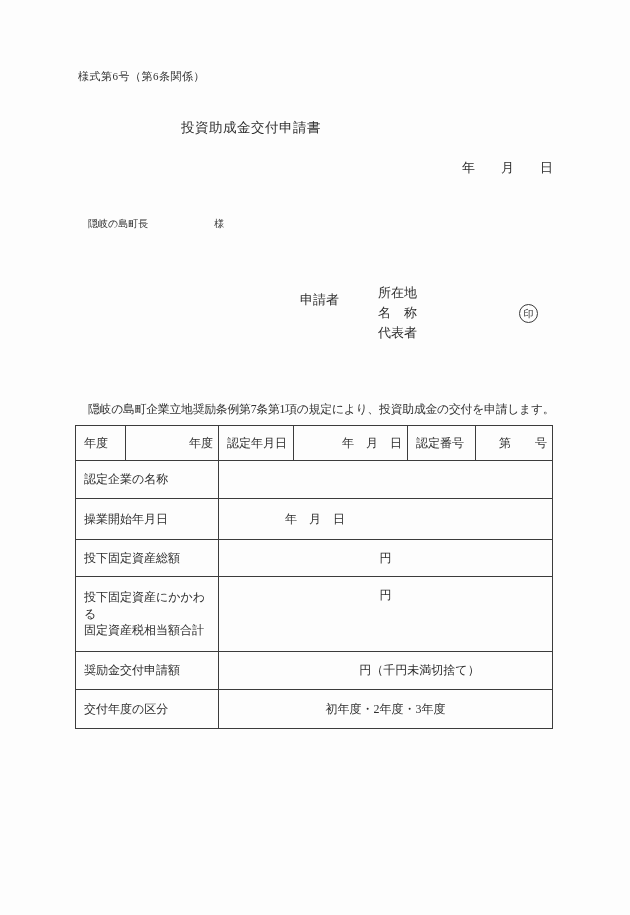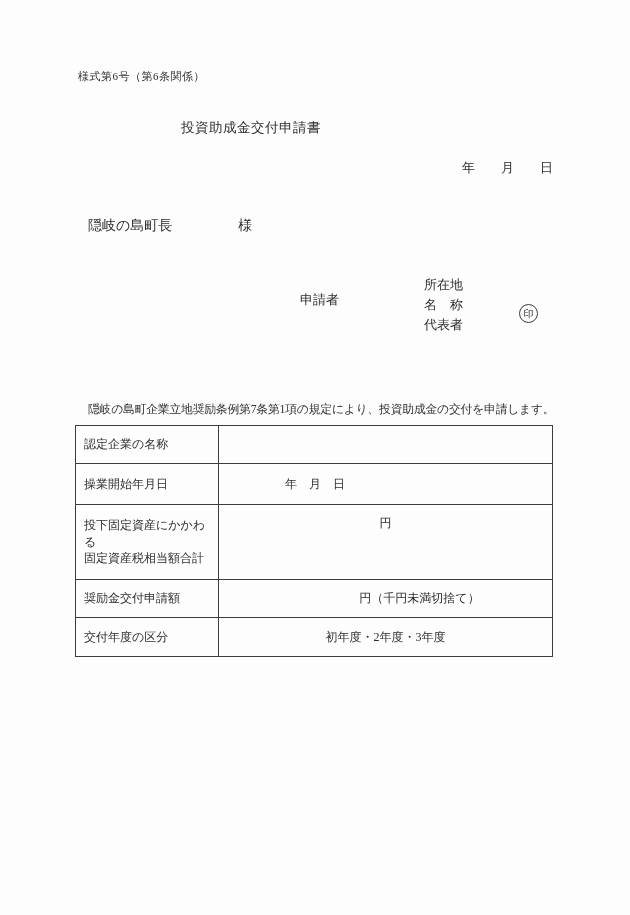--- a/index.html
+++ b/index.html
@@ -10,26 +10,26 @@
     background: #fdfdfd;
     font-family: "Liberation Serif", "DejaVu Serif", serif;
     color: #2e2e2e;
     overflow: hidden;
   }
   .abs { position: absolute; white-space: nowrap; }
 
   .form-note  { left:78px;  top:69px;  font-size:11px; letter-spacing:0.5px; }
   .doc-title  { left:0; top:119px; width:502px; text-align:center; font-size:13.5px; letter-spacing:0.5px; }
   .date-line  { left:462px; top:159px; font-size:13px; }
-  .addressee  { left:88px;  top:217px; font-size:14px; }
+  .addressee  { left:88px;  top:217px; font-size:10px; }
   .addressee .honorific { margin-left:66px; }
 
   .applicant  { left:300px; top:271px; width:260px; height:64px; font-size:13px; }
   .applicant-label { position:absolute; left:0; top:20px; }
-  .applicant-fields { position:absolute; left:78px; top:4px;margin-left:46px; }
+  .applicant-fields { position:absolute; left:78px; top:12px; }
   .applicant-fields div { height:20px; line-height:20px; }
   .seal {
     position:absolute; left:219px; top:33px;
     width:17px; height:17px;
     border:1px solid #3a3a3a; border-radius:50%;
     display:flex; align-items:center; justify-content:center;
     font-size:10px; line-height:1;
   }
 
   .declaration { left:88px; top:402px; font-size:11.8px; letter-spacing:-0.2px; }
@@ -91,27 +91,39 @@
   <table class="form-table">
     <colgroup>
       <col style="width:50px">
         <col style="width:93px">
         <col style="width:75px">
       <col style="width:114px">
         <col style="width:68px">
         <col style="width:77px">
     </colgroup>
     <tbody>
+        <tr class="h-header">
+      <td class="lbl">年度</td>
+      <td class="v-right">年度</td>
+      <td class="lbl">認定年月日</td>
+      <td class="v-right">年　月　日</td>
+      <td class="lbl">認定番号</td>
+      <td class="v-right">第　　号</td>
+    </tr>
     <tr class="h-r0">
       <td colspan="2" class="lbl">認定企業の名称</td>
       <td colspan="4" class="v-center"></td>
     </tr>
     <tr class="h-r2">
       <td colspan="2" class="lbl">操業開始年月日</td>
       <td colspan="4" class="v-date">年　月　日</td>
+    </tr>
+    <tr class="h-r3">
+      <td colspan="2" class="lbl">投下固定資産総額</td>
+      <td colspan="4" class="v-center">円</td>
     </tr>
     <tr class="h-r4">
       <td colspan="2" class="lbl">投下固定資産にかかわる
 固定資産税相当額合計</td>
       <td colspan="4" class="v-center v-top">円</td>
     </tr>
     <tr class="h-r5">
       <td colspan="2" class="lbl">奨励金交付申請額</td>
       <td colspan="4" class="v-center v-shift">円（千円未満切捨て）</td>
     </tr>

